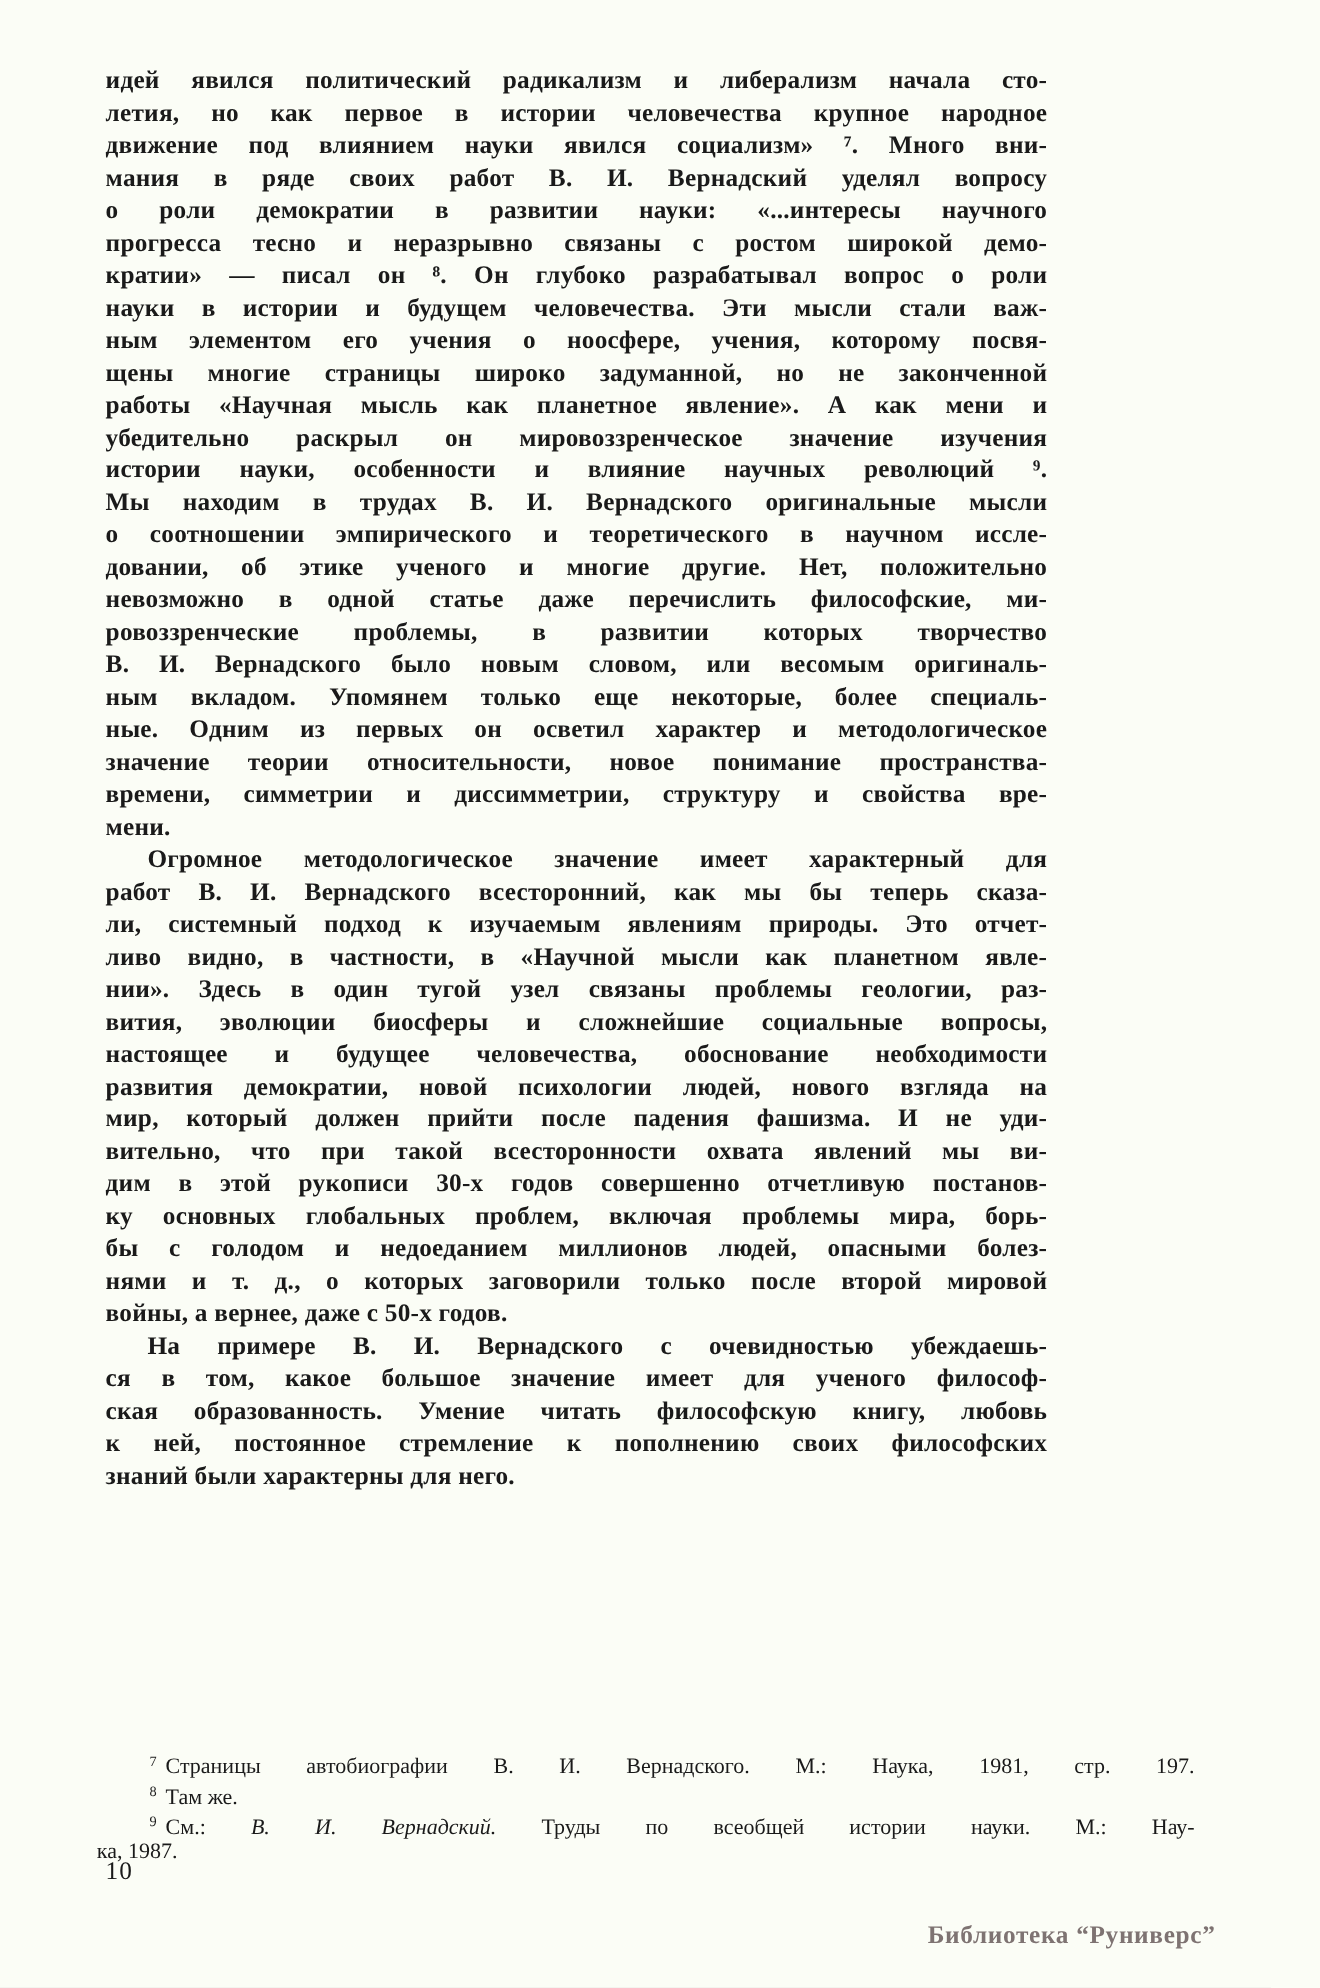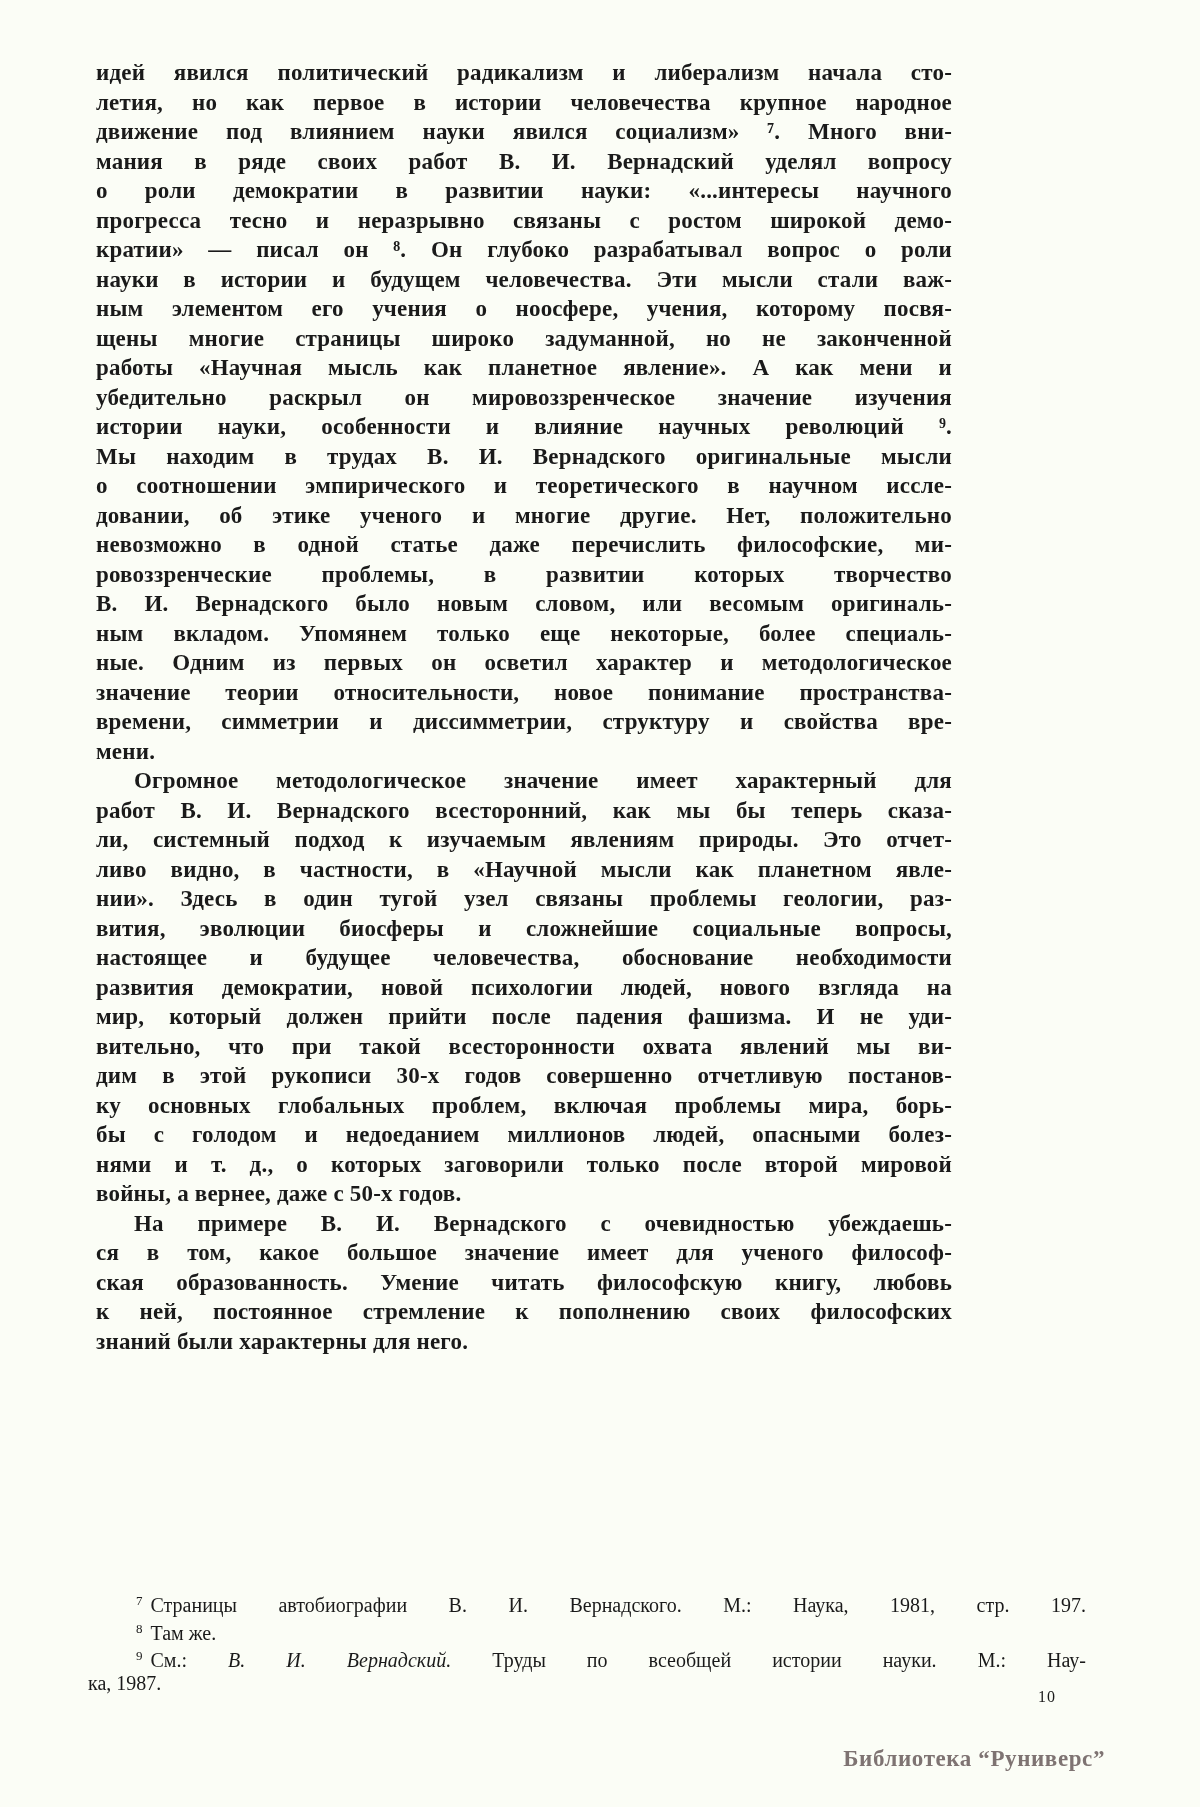--- a/index.html
+++ b/index.html
@@ -60,22 +60,22 @@
     font-size: 13px;
     vertical-align: 7px;
     padding-right: 8px;
   }
   .it { font-style: italic; }
   .page-number {
     position: absolute;
     left: 96px;
     top: 1688px;
     width: 960px;
-    text-align: right;
-    font-size: 16px;
+    text-align: left;
+    font-size: 23px;
     letter-spacing: 1px;
   }
   .watermark {
     position: absolute;
     top: 1746px;
     right: 95px;
     font-size: 23px;
     letter-spacing: 0.6px;
     color: #7e7372;
     font-weight: bold;

